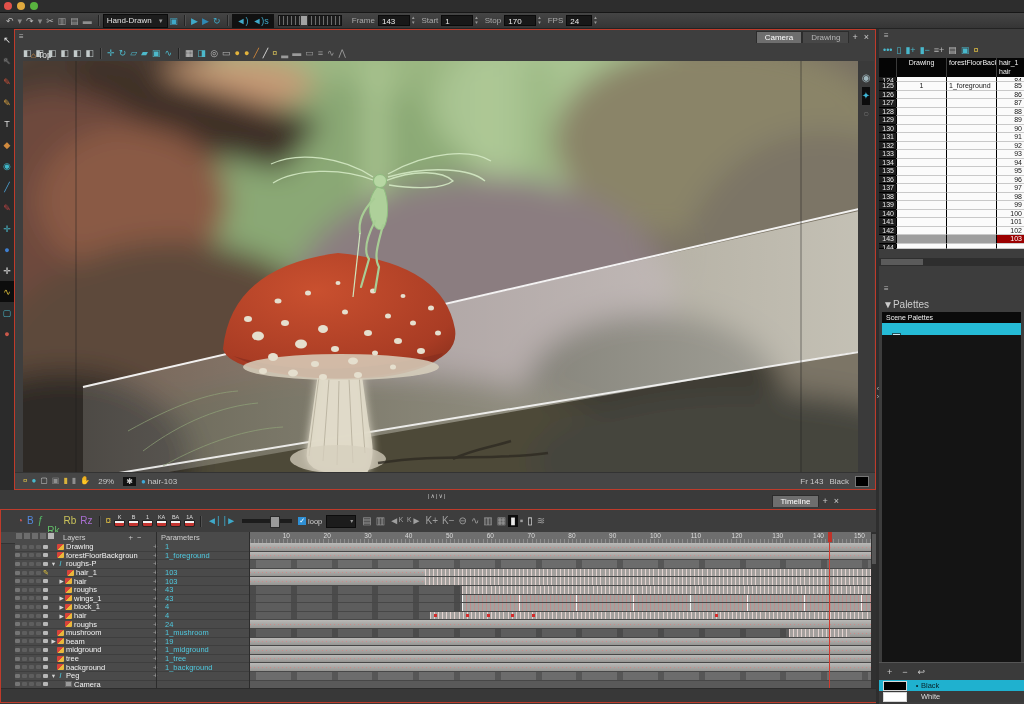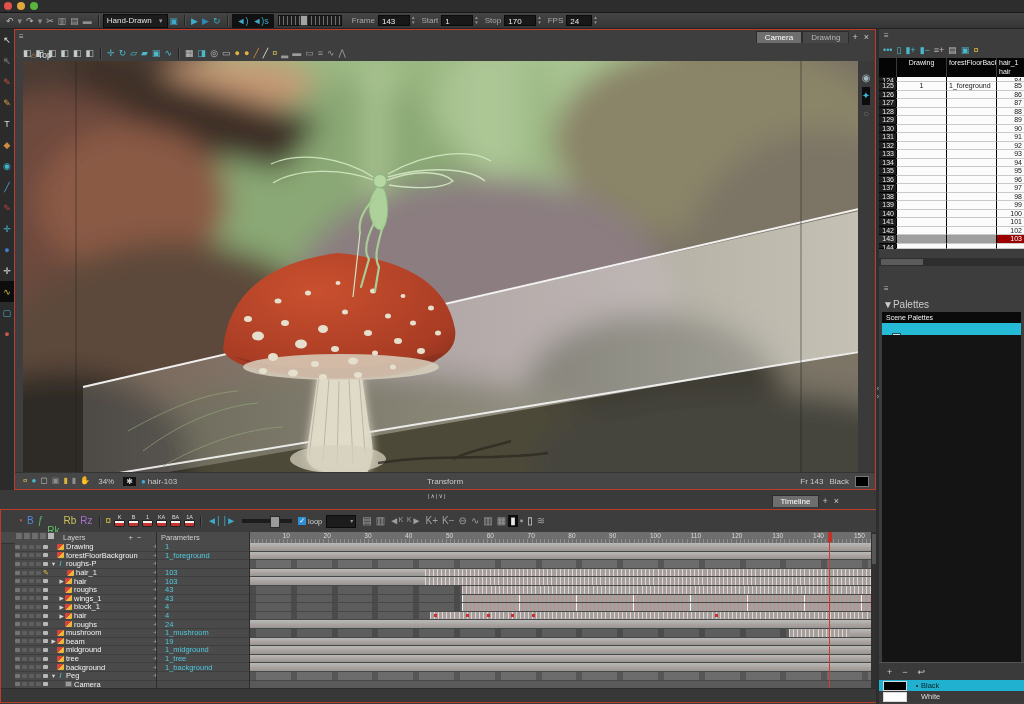--- a/index.html
+++ b/index.html
@@ -457,25 +457,24 @@
     <div id="cam-status">
       <span id="st-icons">
           <span class="ic" style="color: rgb(221, 192, 74);">¤</span>
           <span class="ic" style="color: rgb(73, 184, 204);">●</span>
           <span class="ic" style="color: rgb(201, 201, 201);">▢</span>
           <span class="ic" style="color: rgb(143, 143, 143);">▣</span>
           <span class="ic" style="color: rgb(216, 178, 60);">▮</span>
           <span class="ic" style="color: rgb(143, 143, 143);">▮</span>
           <span class="ic" style="color: rgb(143, 143, 143);">✋</span>
         </span>
-      <span style="margin:0 6px;">34%</span>
+      <span style="margin:0 6px;">29%</span>
       <span id="gearbox"><span>✱</span></span>
       <span style="color:#3fa9d8;margin:0 2px;">●</span>
       <span>hair-103</span>
-      <span id="st-tool">Transform</span>
       <span id="st-right">
         <span>Fr 143</span>
         <span>Black</span>
         <span id="st-swatch"></span>
       </span>
     </div>
   </div>
 
   <div id="hsplit" class="abs">
     <span id="hhandle">|∧|∨|</span>

